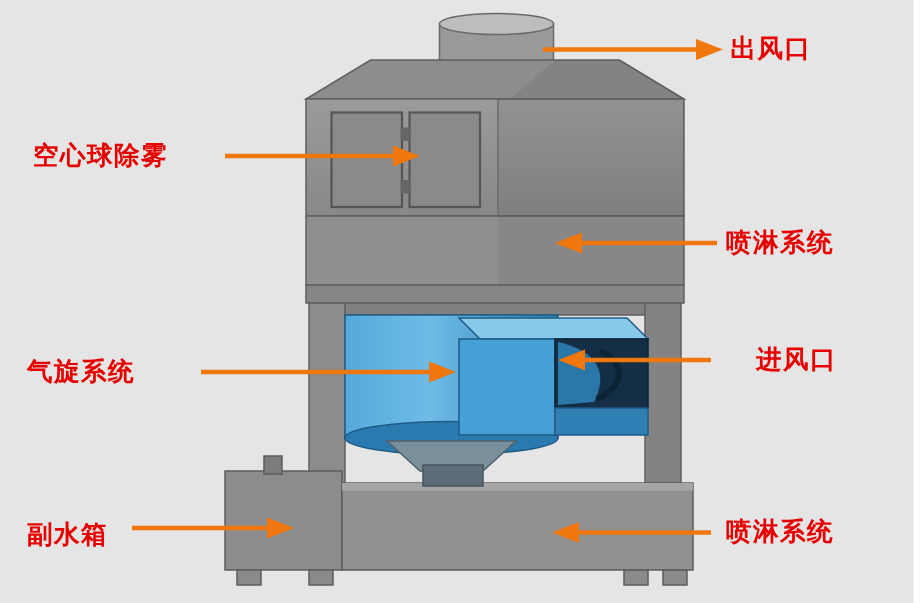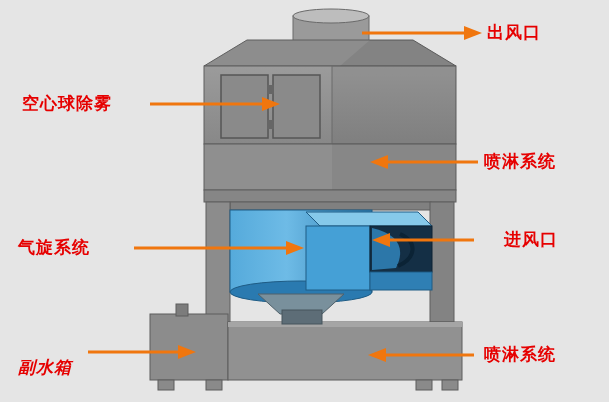--- a/index.html
+++ b/index.html
@@ -105,15 +105,15 @@
 
     <line x1="384" y1="355" x2="474" y2="355" stroke="#f0760e" stroke-width="3"></line>
     <polygon points="386,348 368,355 386,362" fill="#f0760e"></polygon>
   </svg>
 
   <div class="lbl" style="left:487px;top:24px;">出风口</div>
   <div class="lbl" style="left:22px;top:95px;">空心球除雾</div>
   <div class="lbl" style="left:18px;top:239px;">气旋系统</div>
   <div class="lbl" style="left:484px;top:153px;">喷淋系统</div>
   <div class="lbl" style="left:504px;top:231px;">进风口</div>
-  <div class="lbl" style="left:18px;top:359px;font-style:italic;">副水箱</div>
+  <div class="lbl" style="left:18px;top:348px;">副水箱</div>
   <div class="lbl" style="left:484px;top:346px;">喷淋系统</div>
 </div>
 
 </body></html>

